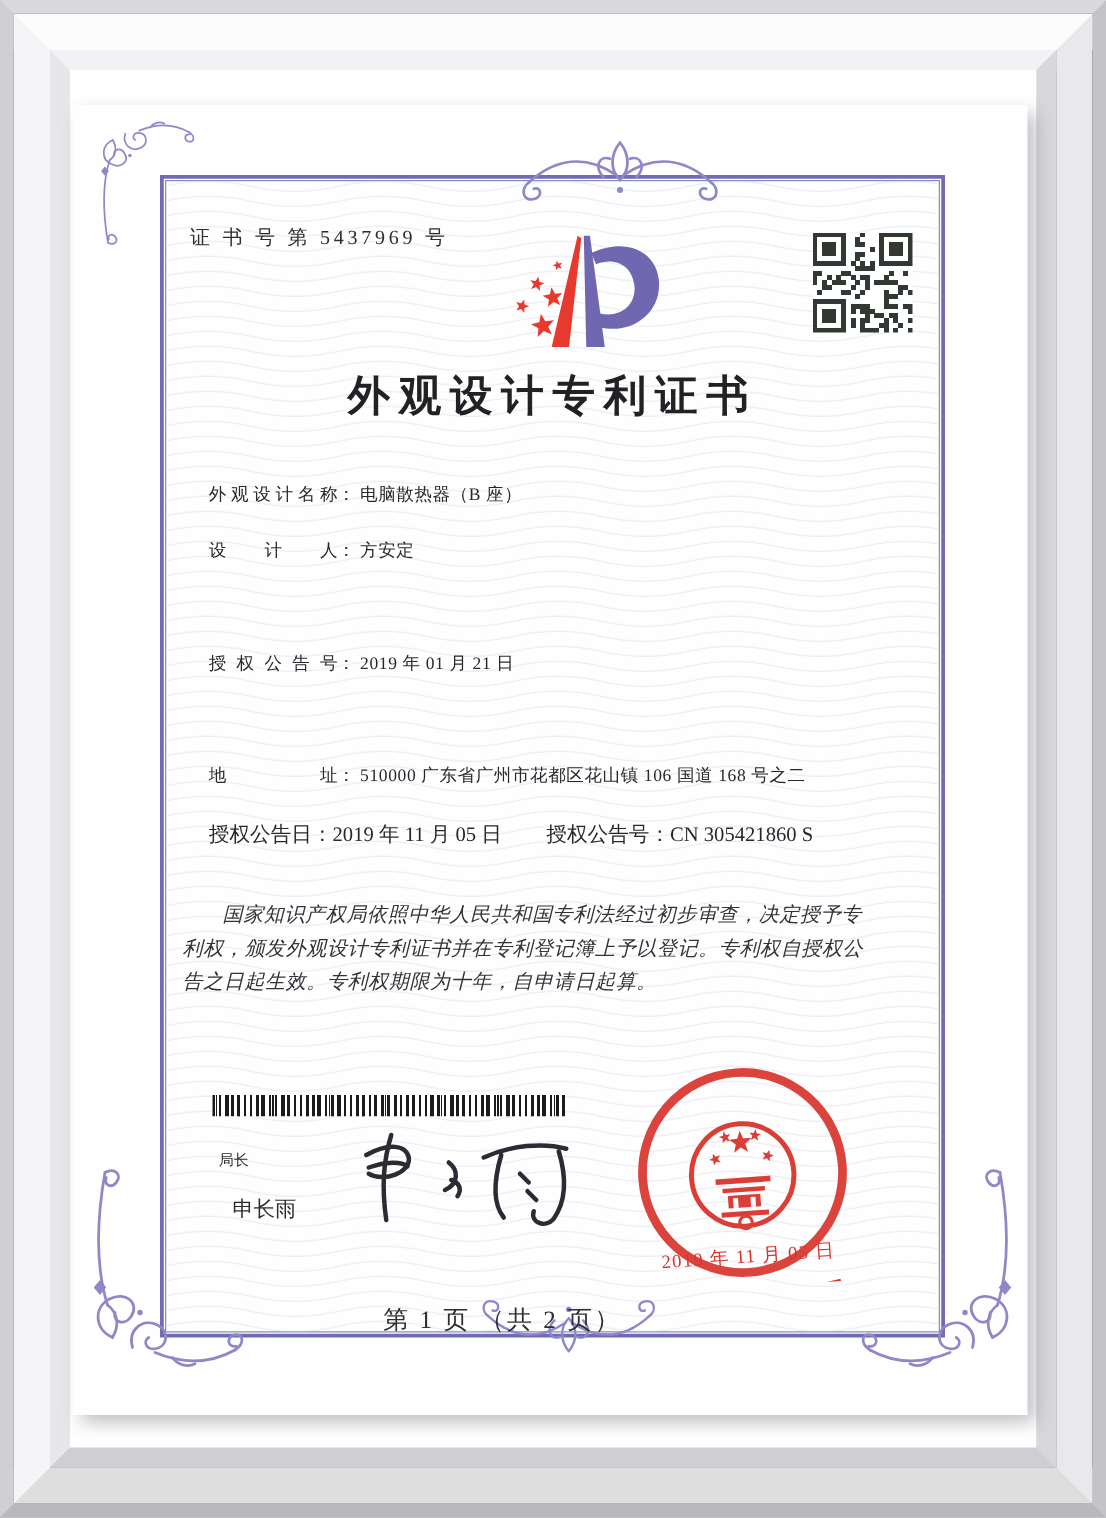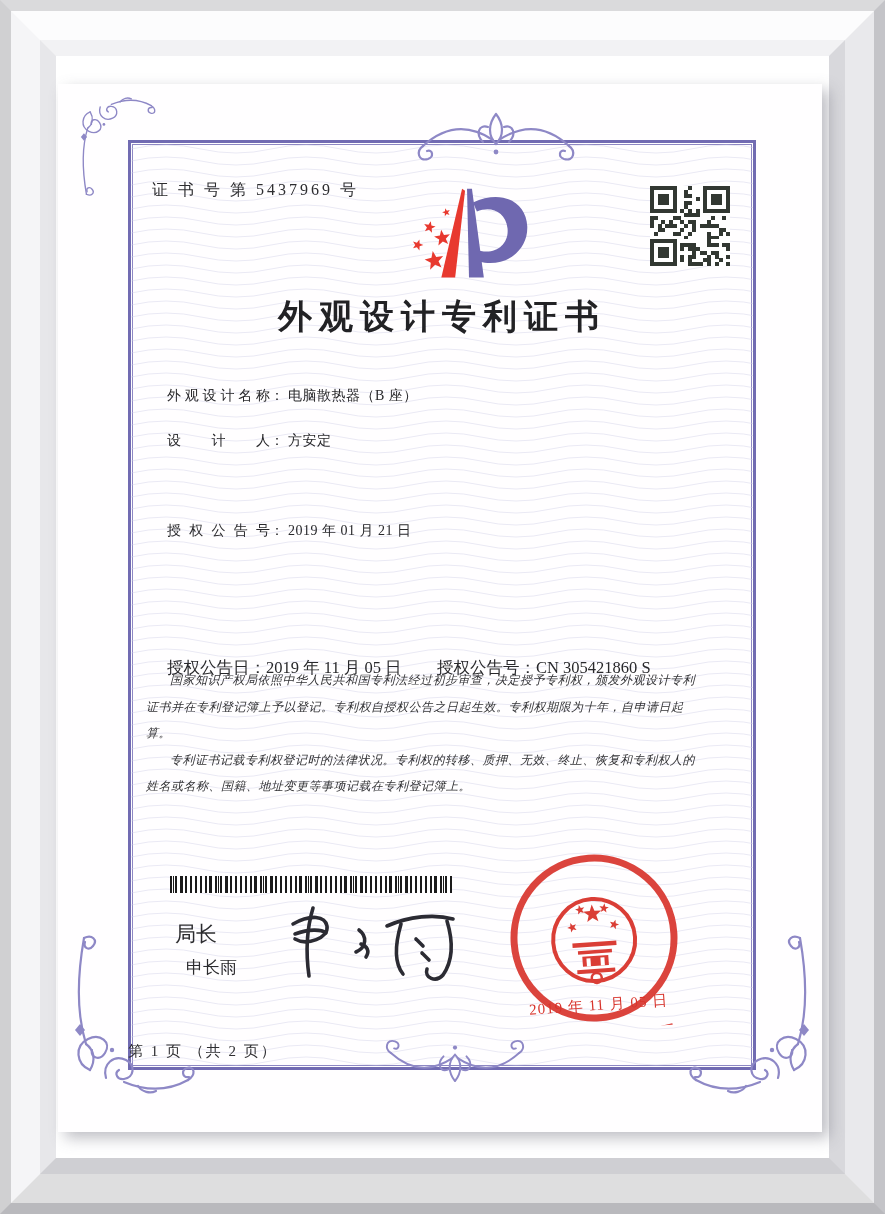--- a/index.html
+++ b/index.html
@@ -19,32 +19,32 @@
   .logo { left:332px; top:96px; width:158px; height:122px; }
   .qr { left:592px; top:102px; width:80px; height:80px; }
   .title { left:70px; top:210px; width:628px; text-align:center; font-size:34px; font-weight:600;
            letter-spacing:7px; color:#222225; }
   .field-row { left:109px; font-size:14px; color:#28282b; white-space:nowrap; }
   .f-label { display:inline-block; width:103px; text-align:justify; text-align-last:justify; vertical-align:top; }
   .f-colon { display:inline-block; margin-right:4px; }
   .f-value { letter-spacing:.5px; }
   .grant-row { left:109px; top:573px; font-size:16.5px; color:#28282b; white-space:nowrap; }
   .grant-no { position:absolute; left:258px; top:0; white-space:nowrap;margin-left:12px; }
-  .paragraphs { left:88px; top:583px; width:558px; font-size:12px; line-height:26.5px;
+  .paragraphs { left:88px; top:636px; width:558px; font-size:16px; line-height:26.5px;
                 color:#333336; font-style:italic; }
   .paragraphs p { text-indent:2em; letter-spacing:.5px; }
   .barcode { left:112px; top:792px; width:282px; height:17px; background-color:#fff;
     background-image:
       repeating-linear-gradient(90deg, #1b1b1b 0 2px, transparent 2px 5px),
       repeating-linear-gradient(90deg, transparent 0 3px, #1b1b1b 3px 4px, transparent 4px 9px); }
-  .sig-title { left:117px; top:836px; font-size:21px; font-family:"Liberation Sans","DejaVu Sans",sans-serif; color:#2b2b2e; }
+  .sig-title { left:117px; top:836px; font-size:12px; font-family:"Liberation Sans","DejaVu Sans",sans-serif; color:#2b2b2e; }
   .sig-name  { left:128px; top:872px; font-size:17px; font-family:"Liberation Sans","DejaVu Sans",sans-serif; color:#2b2b2e; }
   .signature { left:205px; top:810px; width:215px; height:95px; }
   .seal { left:444px; top:762px; width:184px; height:184px; transform:rotate(-4deg); }
-  .page-num { left:70px; top:958px; width:548px; font-size:15px;
+  .page-num { left:70px; top:958px; width:548px; text-align:center; font-size:20px;
               letter-spacing:2px; color:#2e2e31; z-index:3; }
   .back-note { left:70px; top:1002px; width:628px; text-align:center; font-size:15.5px;
                font-style:italic; color:#3a3a3d; letter-spacing:2px; }
   .lace { position:absolute; }
   svg text { font-family:"Liberation Serif","DejaVu Serif",serif; }
 </style>
 </head>
 <body>
 
 <div class="page">
@@ -241,29 +241,31 @@
 
     <div class="abs field-row" style="top:303px">
       <span class="f-label">外观设计名称</span><span class="f-colon">：</span><span class="f-value">电脑散热器（B 座）</span>
     </div>
     <div class="abs field-row" style="top:348px">
       <span class="f-label">设计人</span><span class="f-colon">：</span><span class="f-value">方安定</span>
     </div>
     <div class="abs field-row" style="top:438px">
       <span class="f-label">授权公告号</span><span class="f-colon">：</span><span class="f-value">2019 年 01 月 21 日</span>
     </div>
+    <div class="abs field-row" style="top:528px">
+      <span class="f-label">地址</span><span class="f-colon">：</span><span class="f-value">510000 广东省广州市花都区花山镇 106 国道 168 号之二</span>
+    </div>
 
     <div class="abs grant-row">
       <span><span>授权公告日</span><span>：</span><span>2019 年 11 月 05 日</span></span>
       <span class="grant-no"><span>授权公告号</span><span>：</span><span>CN 305421860 S</span></span>
     </div>
 
     <div class="abs paragraphs">
       <p>国家知识产权局依照中华人民共和国专利法经过初步审查，决定授予专利权，颁发外观设计专利证书并在专利登记簿上予以登记。专利权自授权公告之日起生效。专利权期限为十年，自申请日起算。</p>
-      <p>专利证书记载专利权登记时的法律状况。专利权的转移、质押、无效、终止、恢复和专利权人的姓名或名称、国籍、地址变更等事项记载在专利登记簿上。</p>
     </div>
 
     <div class="abs barcode"></div>
 
     <div class="abs sig-title">局长</div>
     <div class="abs sig-name">申长雨</div>
     <svg class="abs signature" viewBox="0 0 215 95">
       <g fill="none" stroke="#2b2b33" stroke-width="3.6" stroke-linecap="round" stroke-linejoin="round">
         <path d="M50,14 C44,34 42,54 46,82"></path>
         <path d="M30,30 C48,20 62,22 64,32 C66,44 44,52 32,45"></path>

